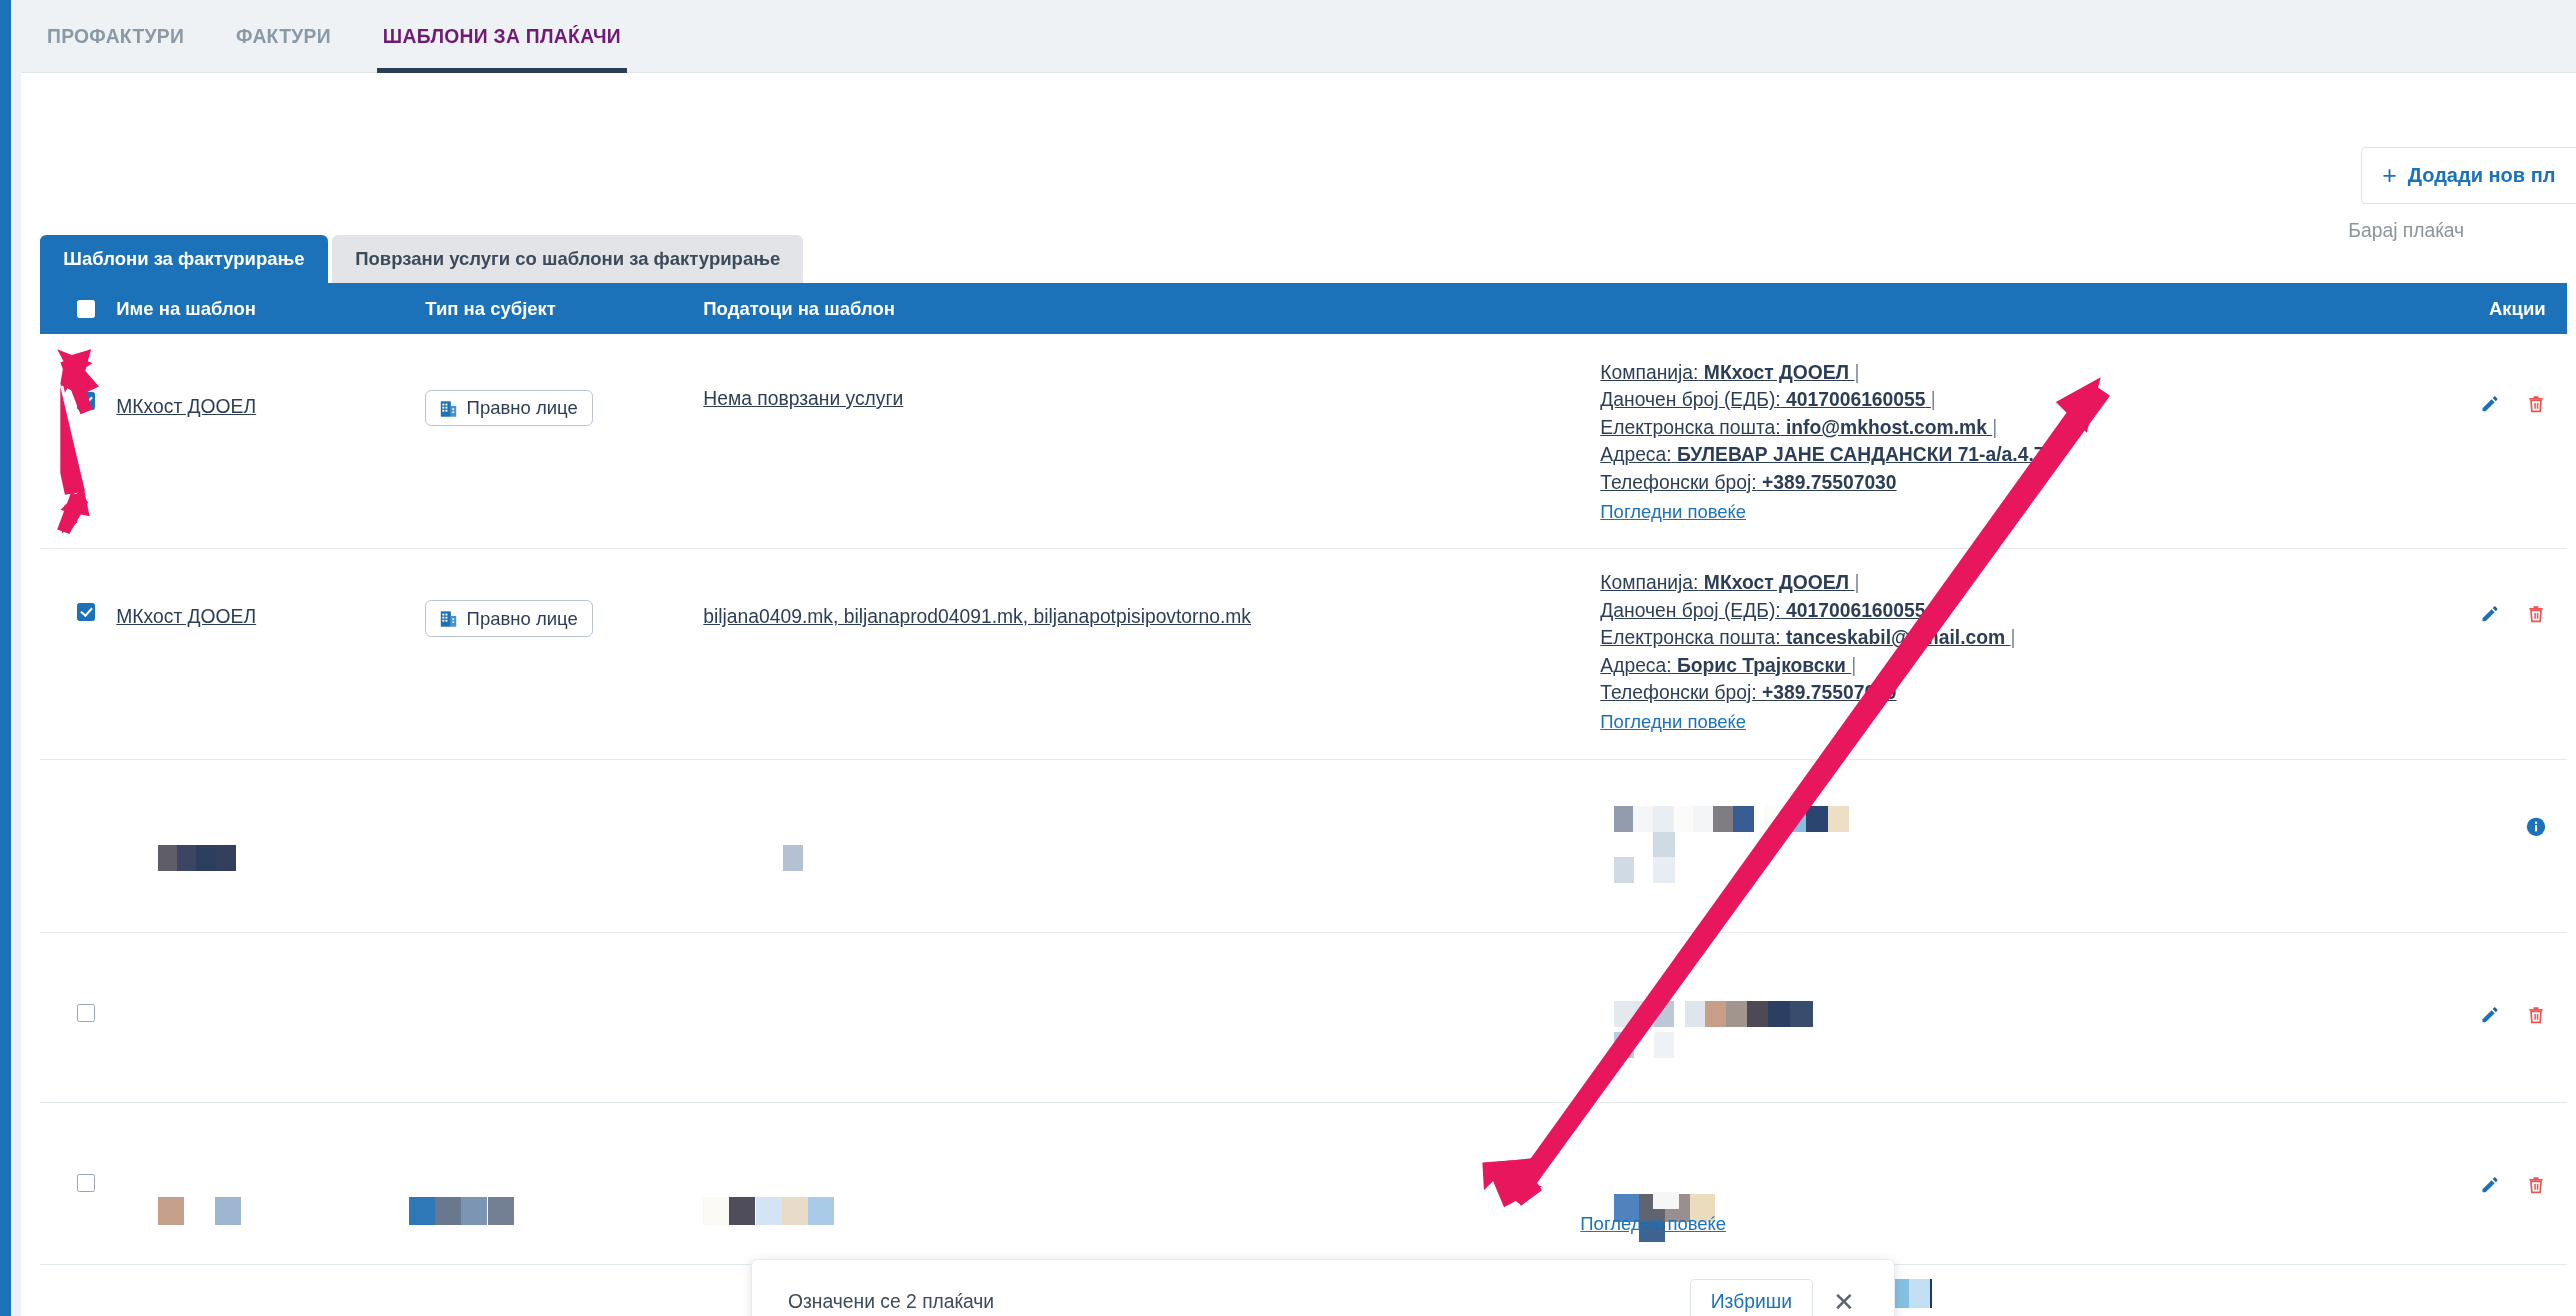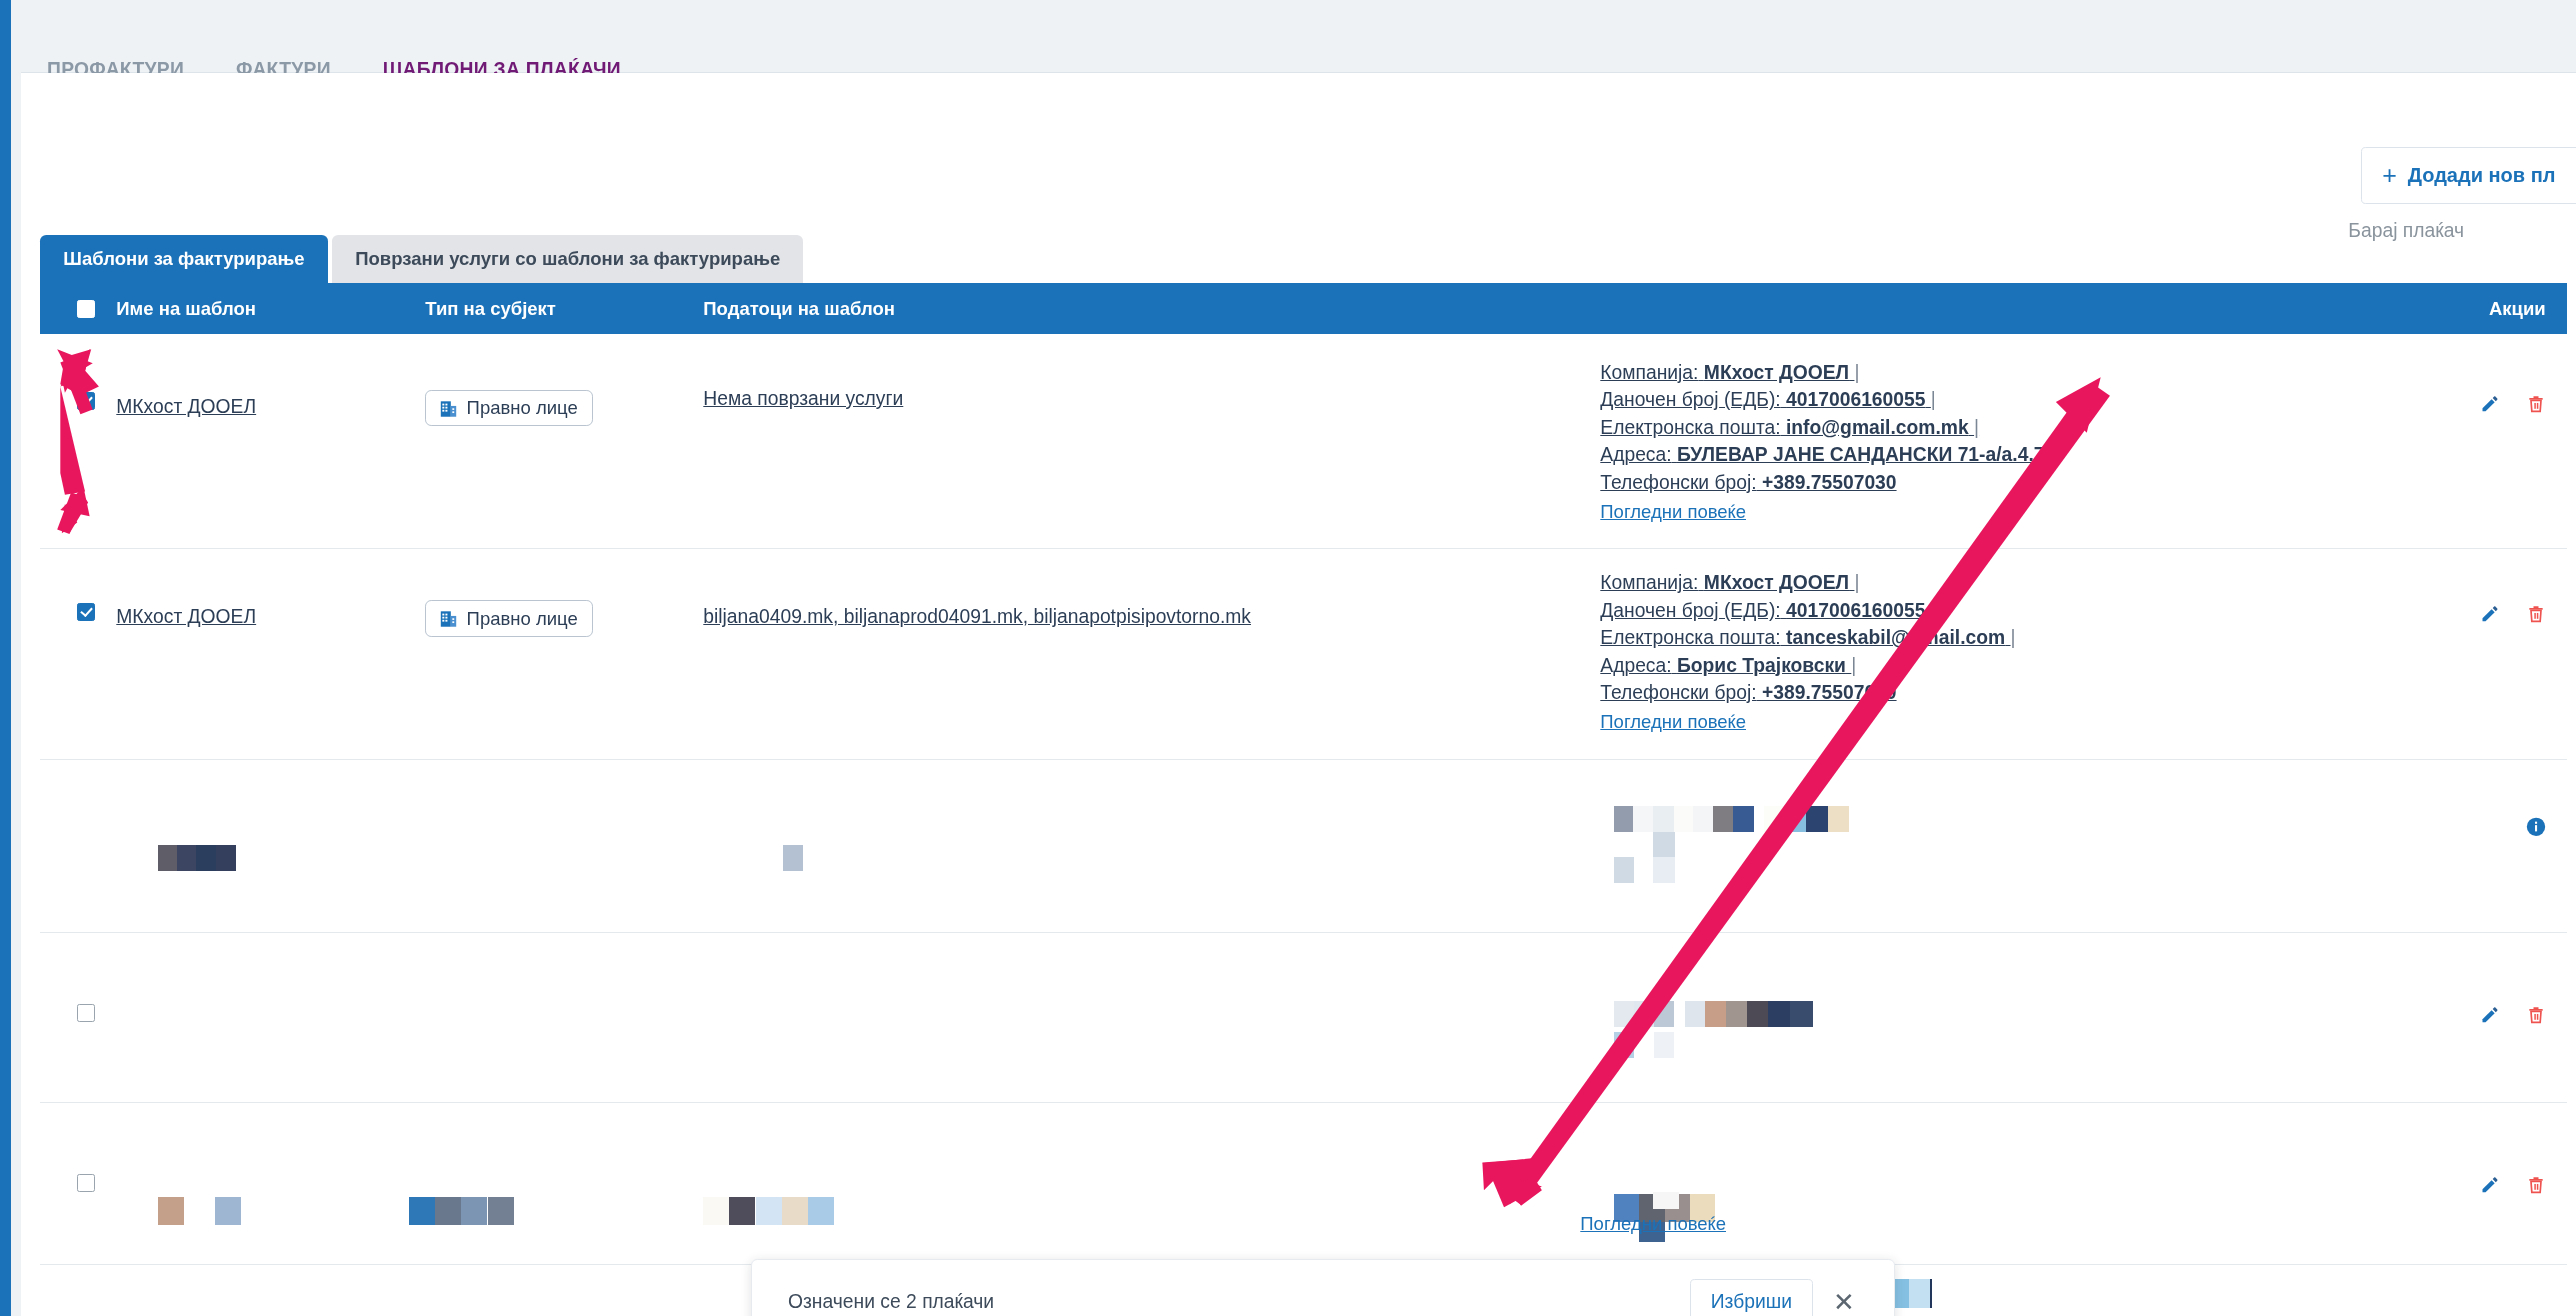--- a/index.html
+++ b/index.html
@@ -20,21 +20,21 @@
     position: absolute; left: 10.8px; top: 0; width: 10px; height: 1317px;
     background: #eef2f5;
   }
 
   
   .topbar {
     position: absolute; left: 21px; top: 0; width: 2555px; height: 73px;
     background: #eef2f5;
     border-bottom: 0.8px solid #dde4ea;
   }
-  .toptabs { position: absolute; left: 0; top: 0; height: 73px; display: flex; align-items: center; margin-top: 33px; }
+  .toptabs { position: absolute; left: 0; top: 0; height: 73px; display: flex; align-items: center; }
   .toptab {
     height: 73px; display: flex; align-items: center; padding: 0 26px;
     font-size: 19.3px; font-weight: 700; letter-spacing: 0.3px;
     color: #8b98a6; cursor: pointer; position: relative;
     text-transform: uppercase;
   }
   .toptab.active { color: #701a75; }
   .toptab.active::after {
     content:""; position:absolute; left:20px; right:20px; bottom:0; height:5.4px;
     background:#2c3e56;
@@ -242,21 +242,21 @@
         </div>
         <div class="c-serv" style="padding-top:54px">Нема поврзани услуги</div>
         <div class="c-data detail" style="padding-top:25px">
           <div><span>Компанија:</span>
             <b>МКхост ДООЕЛ</b>
             <span class="sep">|</span></div>
           <div><span>Даночен број (ЕДБ):</span>
             <b>4017006160055</b>
             <span class="sep">|</span></div>
           <div><span>Електронска пошта:</span>
-            <b>info@gmail.com.mk</b>
+            <b>info@mkhost.com.mk</b>
             <span class="sep">|</span></div>
           <div><span>Адреса:</span>
             <b>БУЛЕВАР ЈАНЕ САНДАНСКИ 71-а/а.4.7</b>
             <span class="sep">|</span></div>
           <div><span>Телефонски број:</span>
             <b>+389.75507030</b></div>
           <span class="more">Погледни повеќе</span>
         </div>
         <div class="c-act" style="padding-top:59px">
           <div class="acts">

